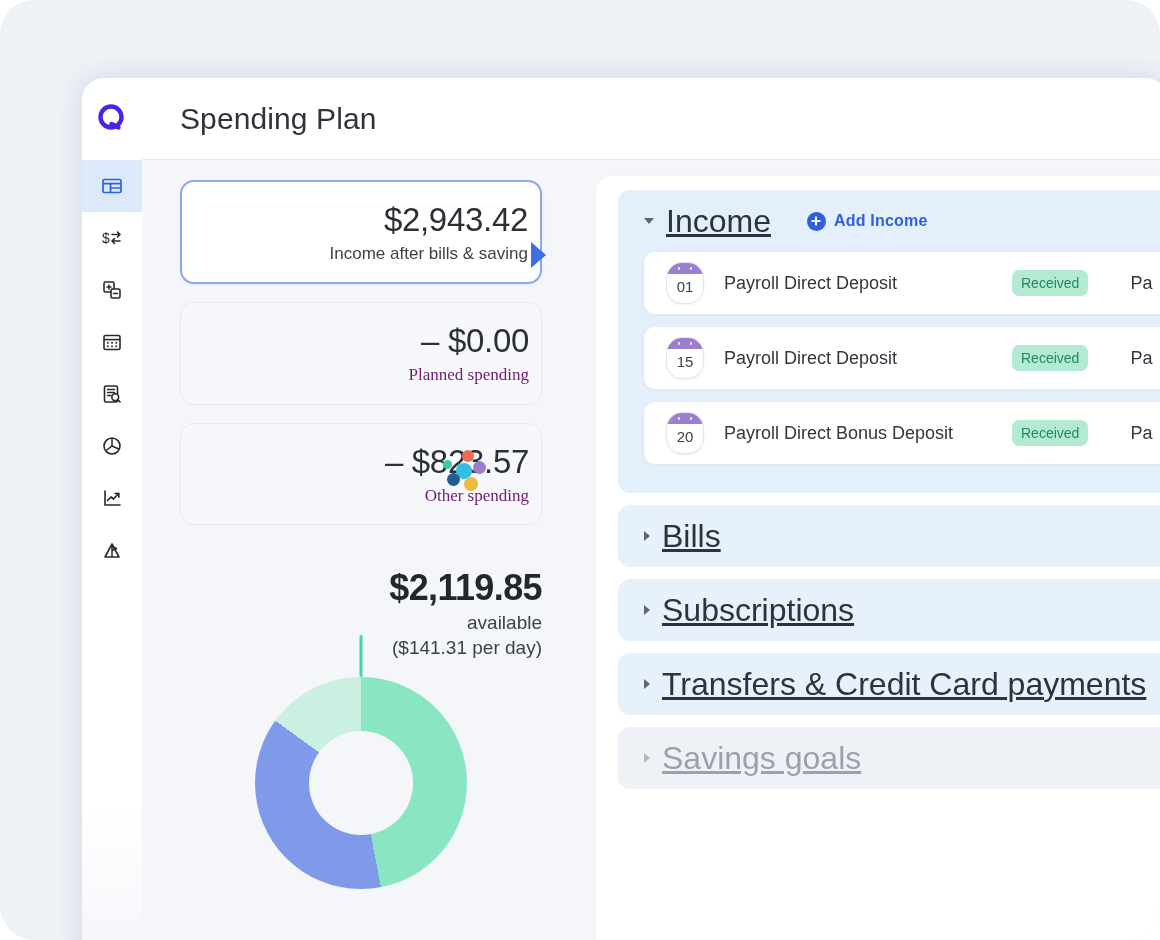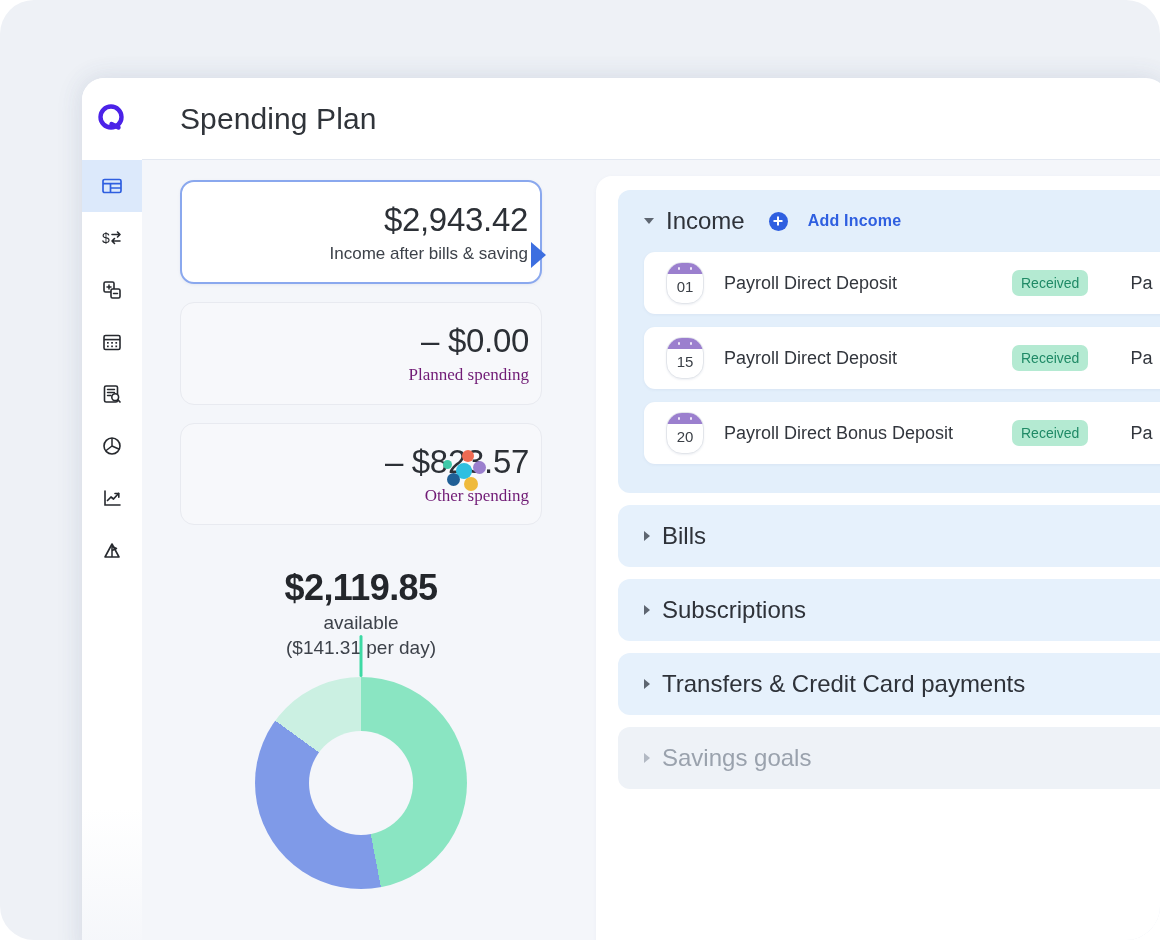--- a/index.html
+++ b/index.html
@@ -164,21 +164,21 @@
     top: 60px;
     width: 0;
     height: 0;
     border-top: 13px solid transparent;
     border-bottom: 13px solid transparent;
     border-left: 15px solid #3d6fe0;
   }
 
   
   .available-block {
-    text-align: center;
+    text-align: right;
     margin-top: 42px;
   }
   .avail-amount {
     font-size: 36px;
     font-weight: bold;
     color: #23262b;
     letter-spacing: -0.6px;
   }
   .avail-label {
     font-size: 19px;
@@ -261,33 +261,34 @@
     border-top: 6px solid #5e6671;
     flex: 0 0 auto;
   }
   .caret.right {
     border-left: 6px solid #5e6671;
     border-right: 0;
     border-top: 5px solid transparent;
     border-bottom: 5px solid transparent;
   }
   .section-title {
-    font-size: 24px;
+    font-size: 32px;
     color: #2e3239;
     font-weight: 400;
     white-space: nowrap;
+    text-decoration: underline;
   }
   .section.dim .section-title { color: #9aa2ad; }
   .section.dim .caret.right { border-left-color: #b2b9c3; }
 
   .add-link {
     display: flex;
     align-items: center;
-    gap: 20px;
-    margin-left: 12px;
+    gap: 8px;
+    margin-left: 24px;
     color: #2f5fe0;
     font-size: 16px;
     font-weight: bold;
     letter-spacing: 0.2px;
     white-space: nowrap;
     justify-content: space-between;
   }
   .plus-badge {
     width: 19px; height: 19px;
     border-radius: 50%;

